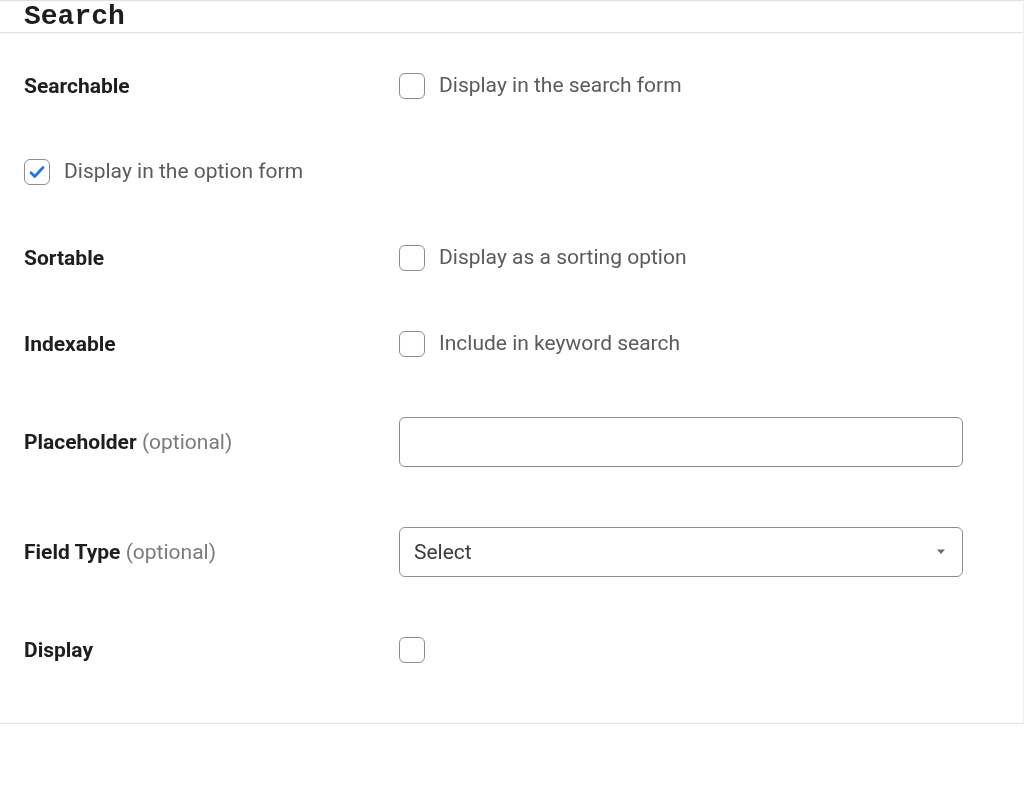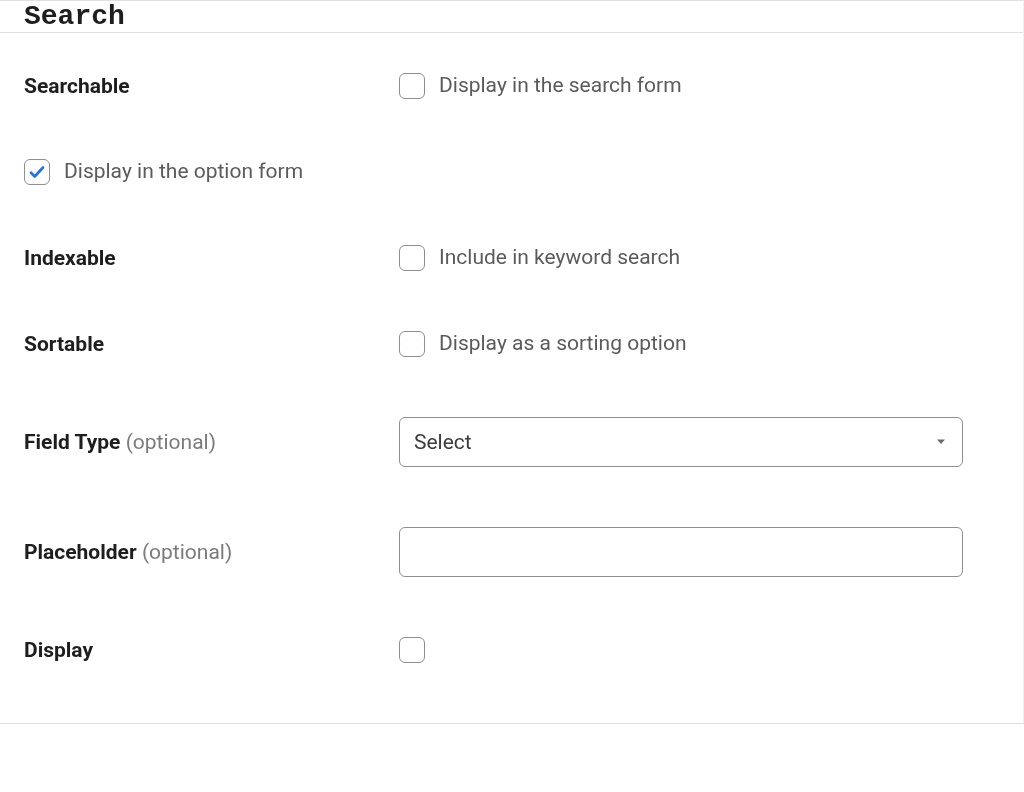--- a/index.html
+++ b/index.html
@@ -126,36 +126,46 @@
         <div class="checkbox checked">
           <svg viewBox="0 0 24 24" fill="none" stroke="#2271e0" stroke-width="3.5" stroke-linecap="round" stroke-linejoin="round">
               <polyline points="4 13 9 18 20 6"></polyline>
             </svg>
         </div>
         <span class="desc">Display in the option form</span>
       </div>
     </div>
 
     <div class="row">
+      <div class="label-col">Sortable</div>
+      <div class="control-col">
+        <div class="checkbox">
+          
+        </div>
+        <span class="desc">Display as a sorting option</span>
+      </div>
+    </div>
+
+    <div class="row">
       <div class="label-col">Indexable</div>
       <div class="control-col">
         <div class="checkbox">
           
         </div>
         <span class="desc">Include in keyword search</span>
       </div>
     </div>
 
     <div class="row">
-      <div class="label-col">Sortable</div>
+      <div class="label-col">
+        <span>Placeholder</span>
+        <span class="optional">(optional)</span>
+      </div>
       <div class="control-col">
-        <div class="checkbox">
-          
-        </div>
-        <span class="desc">Display as a sorting option</span>
+        <input type="text" class="text-input" value="" style="">
       </div>
     </div>
 
     <div class="row">
       <div class="label-col">
         <span>Field Type</span>
         <span class="optional">(optional)</span>
       </div>
       <div class="control-col">
         <div class="select-wrap">
@@ -163,30 +173,20 @@
           <span class="select-caret">
             <svg width="12" height="12" viewBox="0 0 24 24" fill="currentColor">
                 <polygon points="4,8 20,8 12,17"></polygon>
               </svg>
           </span>
         </div>
       </div>
     </div>
 
     <div class="row">
-      <div class="label-col">
-        <span>Placeholder</span>
-        <span class="optional">(optional)</span>
-      </div>
-      <div class="control-col">
-        <input type="text" class="text-input" value="" style="">
-      </div>
-    </div>
-
-    <div class="row">
       <div class="label-col">Display</div>
       <div class="control-col">
         <div class="checkbox">
           
         </div>
       </div>
     </div>
 
   </div>
 </div>

